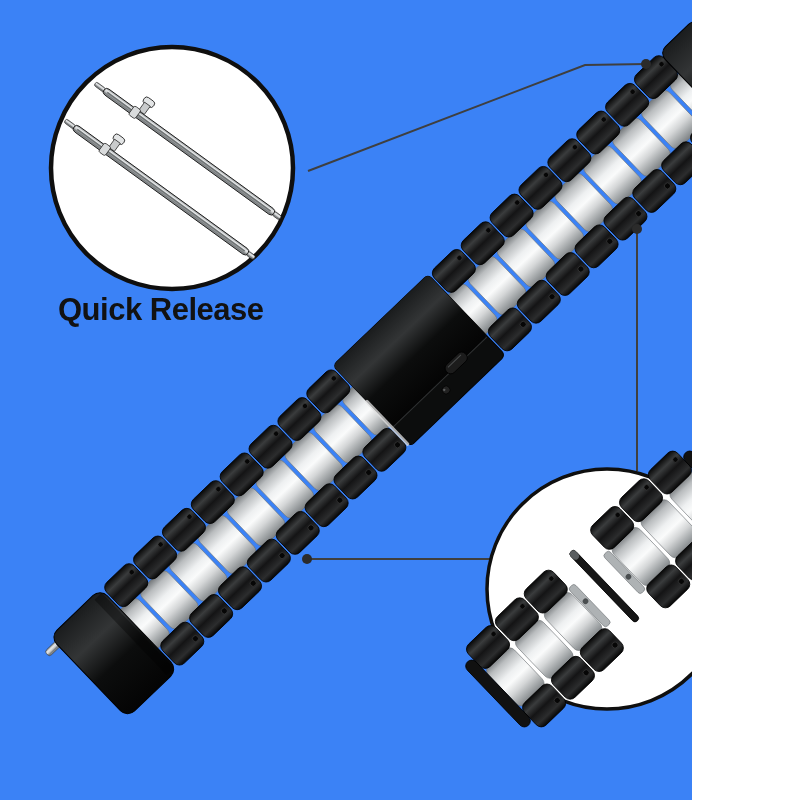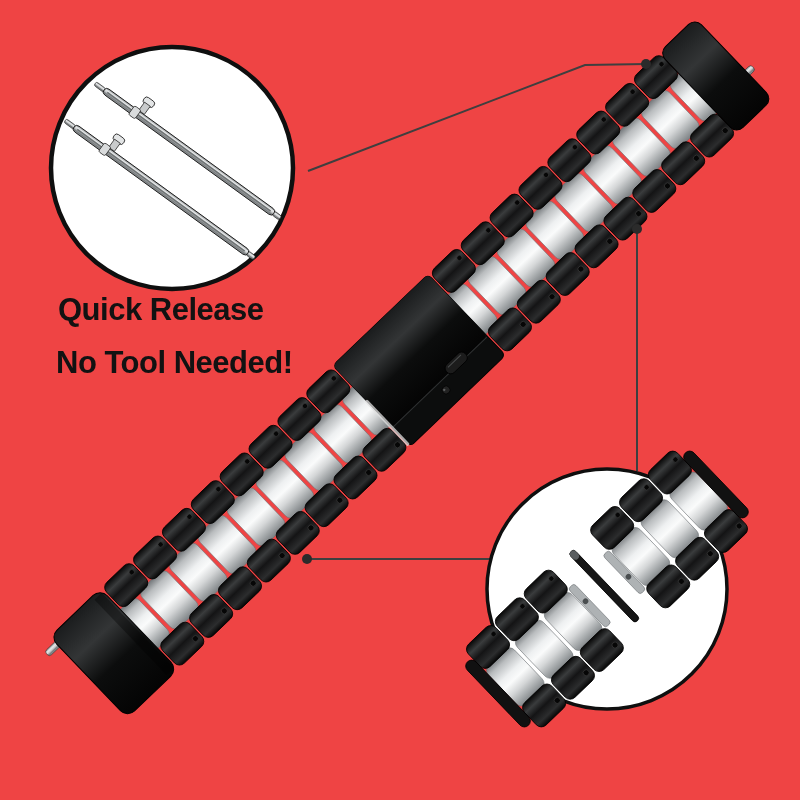--- a/index.html
+++ b/index.html
@@ -1,17 +1,17 @@
 <!DOCTYPE html>
 <html><head>
 <meta charset="utf-8">
 <style>
   html,body{margin:0;padding:0;background:#ffffff;}
   #stage{
-    position:relative;width:800px;height:800px;background:#ef4444;
+    position:relative;width:692px;height:800px;background:#3b82f6;
     overflow:hidden;font-family:"Liberation Sans",sans-serif;
   }
   #stage svg{position:absolute;left:0;top:0;}
   .caption{
     position:absolute;font-family:"Liberation Sans",sans-serif;
     font-weight:bold;color:#121212;white-space:nowrap;line-height:1.15;
   }
   #caption-qr1{left:58px;top:292px;font-size:31px;letter-spacing:-0.5px;}
   #caption-qr2{left:56px;top:345px;font-size:31px;letter-spacing:-0.5px;}
   #caption-rl {left:296px;top:675px;font-size:31px;letter-spacing:-1px;}
@@ -195,14 +195,13 @@
     </g>
 
     <g>
       <rect x="-3.5" y="-52" width="7" height="96" rx="3.5" fill="#161616" stroke="#000" stroke-width="0.8"></rect>
       <rect x="-3.5" y="-52" width="7" height="10" rx="3.5" fill="#5a5e60"></rect>
     </g>
   </g>
 </svg>
 
   <div id="caption-qr1" class="caption">Quick Release</div>
-  <div id="caption-qr2" class="caption">No Tool Needed!</div>
 </div>
 
 </body></html>

